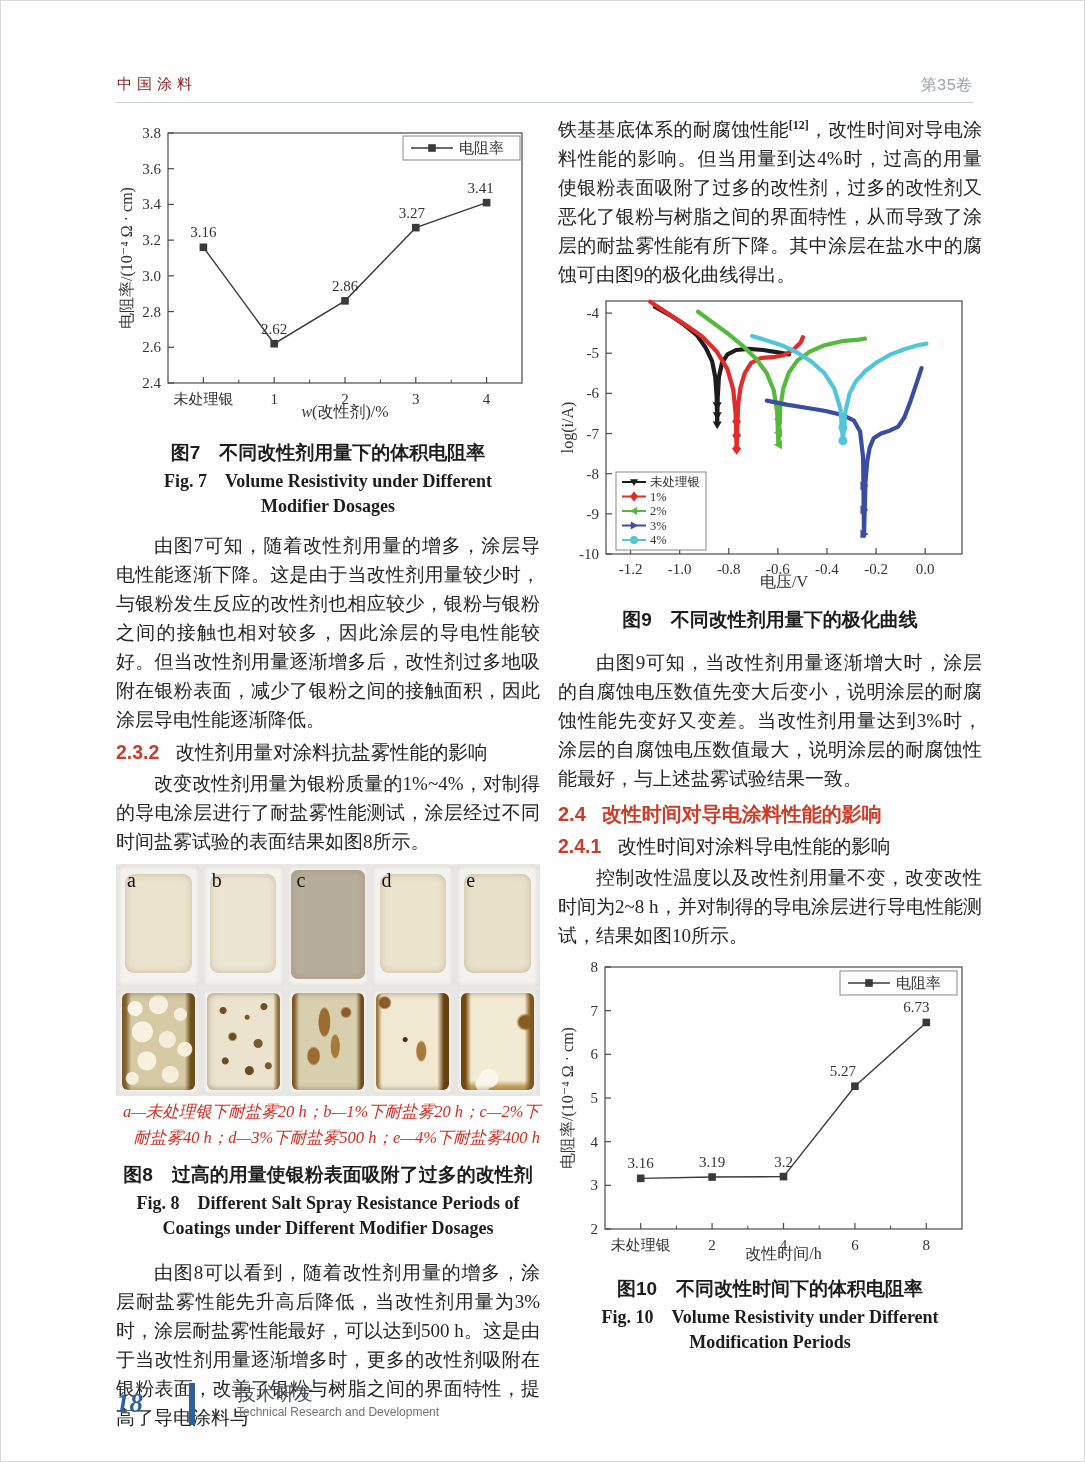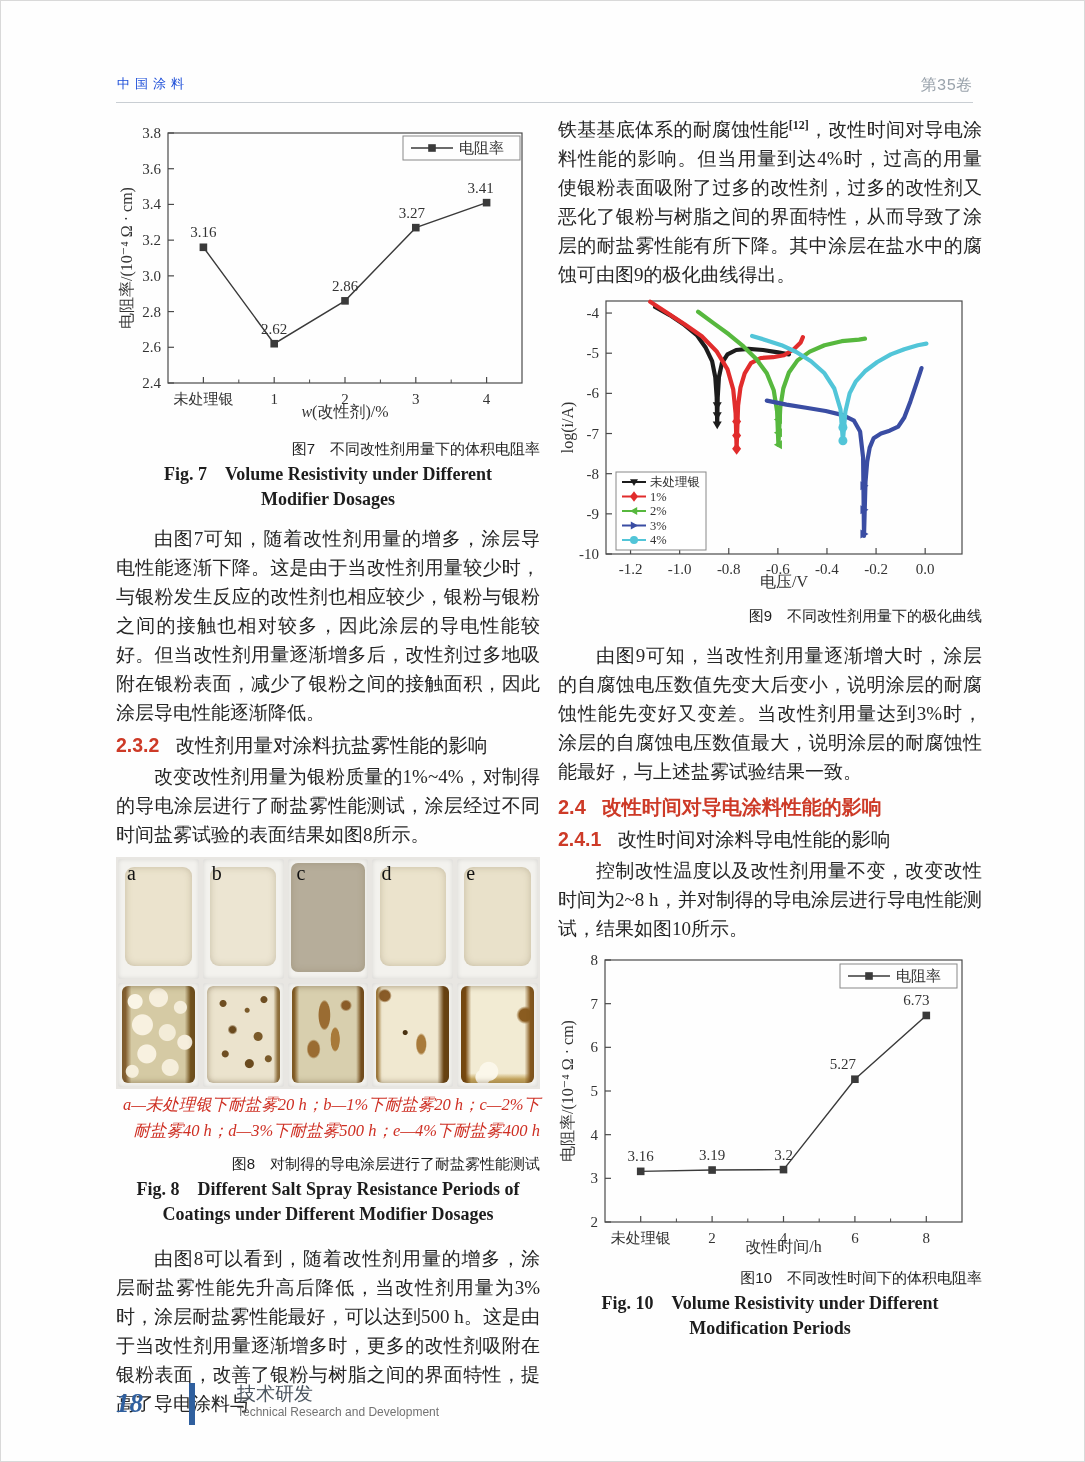--- a/index.html
+++ b/index.html
@@ -1,29 +1,29 @@
 <!DOCTYPE html>
 <html><head>
 <meta charset="utf-8">
 <style>
   html,body{margin:0;padding:0;background:#fff;}
   .page{position:relative;width:1085px;height:1462px;background:#fefefe;border:1px solid #d9d9d9;box-sizing:border-box;overflow:hidden;
         font-family:"Liberation Serif","DejaVu Serif",serif;color:#252525;}
   
-  .hdr-left{position:absolute;left:116px;top:74px;font-size:13px;letter-spacing:5px;color:#1d4ed8;font-family:"Liberation Sans",sans-serif;}
+  .hdr-left{position:absolute;left:116px;top:74px;font-size:15px;letter-spacing:5px;color:#7f1d1d;font-family:"Liberation Sans",sans-serif;}
   .hdr-right{position:absolute;right:112px;top:74px;font-size:16px;color:#9aa3ac;font-family:Liberation Mono, monospace;}
   .hdr-rule{position:absolute;left:115px;top:101px;width:857px;height:1px;background:#c9ced3;}
   
   .col{position:absolute;width:424px;}
   .col-left{left:115px;top:120px;}
   .col-right{left:557px;top:114px;}
   p.body{font-size:19px;line-height:29px;text-align:justify;margin:0;}
   p.indent{text-indent:2em;}
   .ref{vertical-align:super;font-size:12px;font-weight:700;line-height:0;}
-  .cap-zh{text-align:right;font-family:"Liberation Sans",sans-serif;font-weight:400;font-size:15px;color:#1d1d1d;margin-top:7px;}
+  .cap-zh{text-align:center;font-family:"Liberation Sans",sans-serif;font-weight:700;font-size:19px;color:#1d1d1d;margin-top:7px;}
   .cap-en{text-align:center;font-weight:700;font-size:18px;line-height:25px;color:#1d1d1d;margin-top:3px;padding:0 14px;}
   .h3{margin:5px 0 3px 0;font-size:19.5px;}
   .h3 .num{color:#cd3a27;font-family:"Liberation Sans",sans-serif;font-weight:700;margin-right:16px;}
   .h3 .t{color:#222;}
   .h2red{margin:8px 0 2px 0;font-size:20px;font-family:Liberation Sans, sans-serif;font-weight:700;color:#cd3a27;}
   .h2red .num{margin-right:16px;}
   .chart{width:424px;}
   
   .f8{width:424px;height:232px;margin-top:8px;background:#e8e6e2;display:grid;grid-template-columns:repeat(5,1fr);
       grid-template-rows:120px 104px;gap:4px;padding:2px;box-sizing:border-box;}
@@ -196,21 +196,21 @@
       <div class="sl">
           <div class="corr ke"></div>
         </div>
     </div>
 
     <div class="note-red">
       <div>a—未处理银下耐盐雾20 h；b—1%下耐盐雾20 h；c—2%下</div>
       <div>耐盐雾40 h；d—3%下耐盐雾500 h；e—4%下耐盐雾400 h</div>
     </div>
 
-    <div class="cap-zh" style="margin-top:11px">图8　对制得的导电涂层进行了耐盐雾性能测试</div>
+    <div class="cap-zh" style="margin-top:11px">图8　过高的用量使银粉表面吸附了过多的改性剂</div>
     <div class="cap-en">Fig. 8　Different Salt Spray Resistance Periods of Coatings under Different Modifier Dosages</div>
 
     <p class="body indent" style="margin-top:17px">由图8可以看到，随着改性剂用量的增多，涂层耐盐雾性能先升高后降低，当改性剂用量为3%时，涂层耐盐雾性能最好，可以达到500 h。这是由于当改性剂用量逐渐增多时，更多的改性剂吸附在银粉表面，改善了银粉与树脂之间的界面特性，提高了导电涂料与</p>
   </div>
 
   <div class="col col-right">
     <p class="body"><span>铁基基底体系的耐腐蚀性能</span><sup class="ref">[12]</sup><span>，改性时间对导电涂料性能的影响。但当用量到达4%时，过高的用量使银粉表面吸附了过多的改性剂，过多的改性剂又恶化了银粉与树脂之间的界面特性，从而导致了涂层的耐盐雾性能有所下降。其中涂层在盐水中的腐蚀可由图9的极化曲线得出。</span></p>
 
     <div class="chart" style="margin-top:5px"><svg width="424" height="302" viewBox="0 0 424 302">
           <rect x="48" y="7" width="356" height="253" fill="none" stroke="#4a4a4a" stroke-width="1.2"></rect>

